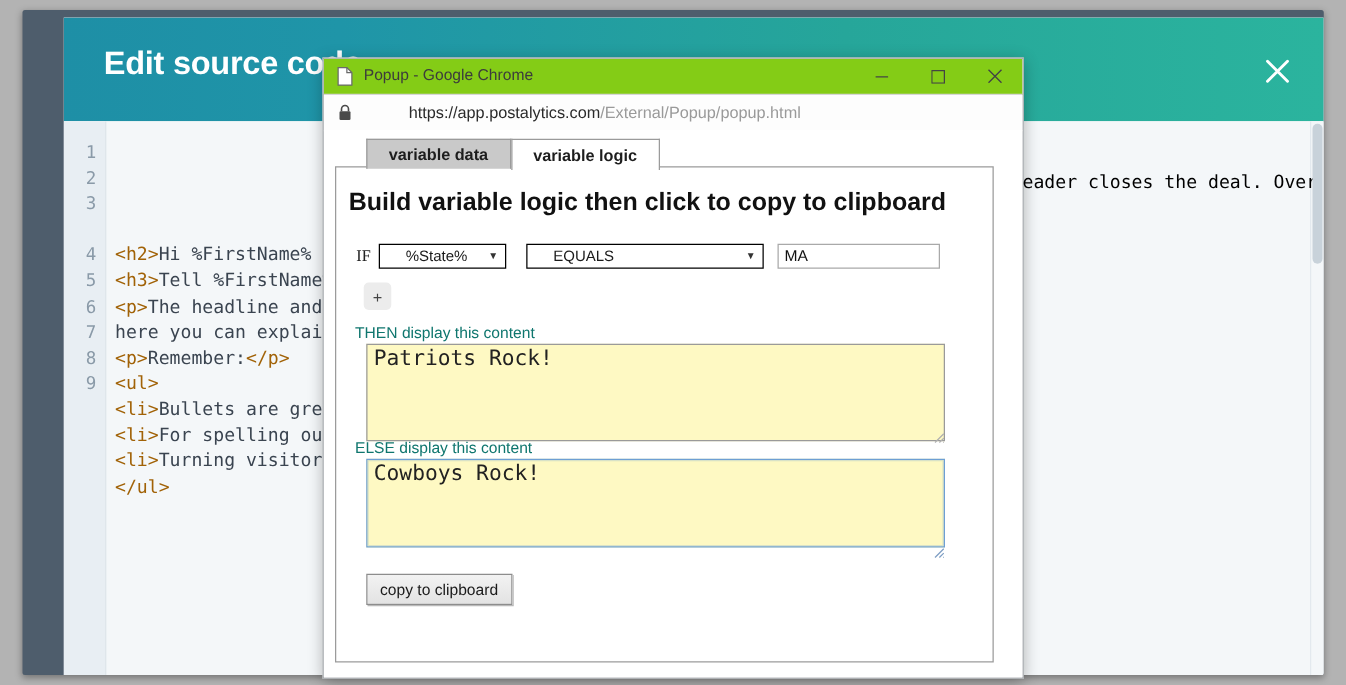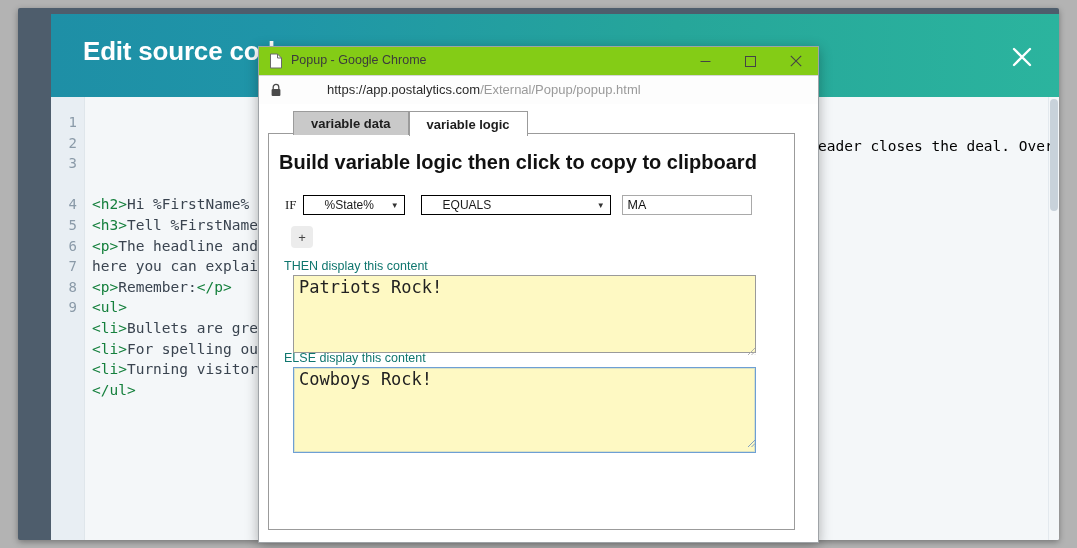--- a/index.html
+++ b/index.html
@@ -83,21 +83,21 @@
   #gutter .blank { visibility: hidden; }
   #code {
     position: absolute;
     left: 41px; top: 0;
     right: 14px;
     height: 100%;
     white-space: pre;
     color: #3a4450;
   }
   #code .ln { height: 20.6px; }
-  .tg { color: #15803d; }
+  .tg { color: #a16207; }
   #editor-scrollbar {
     position: absolute;
     right: 0; top: 0;
     width: 10px; height: 100%;
     background: #f4f7f9;
     border-left: 1px solid #e3e9ee;
   }
   #editor-scrollbar .thumb {
     position: absolute;
     left: 1px; top: 2px;
@@ -284,21 +284,21 @@
     color: #222;
     padding: 4px 5px;
     outline: none;
     line-height: 15px;
   }
   #then-ta {
     top: 141px; height: 78px;
     border: 1px solid #9a9a9a;
   }
   #else-ta {
-    top: 233px; height: 86px;
+    top: 233px; height: 71px;
     border: 1px solid #6d9fd4;
     box-shadow: 0 0 0 1px rgba(109,159,212,.25) inset;
   }
   .ta-grip {
     position: absolute;
     width: 11px; height: 11px;
     pointer-events: none;
   }
   #then-grip { left: 476px; top: 208px; }
   #else-grip { left: 476px; top: 300px; }
@@ -438,20 +438,21 @@
         </div>
 
         <div class="field-label" id="else-label">ELSE display this content</div>
         <textarea class="ta" id="else-ta" style="">Cowboys Rock!</textarea>
         <div class="ta-grip" id="else-grip">
           <svg width="11" height="11" viewBox="0 0 11 11" aria-hidden="true">
             <path d="M10 3 L3 10 M10 6.5 L6.5 10 M10 9.6 L9.6 10" stroke="#7f9fc4" stroke-width="1" fill="none"></path>
           </svg>
         </div>
 
+        <div id="copy-btn">copy to clipboard</div>
 
       </div>
     </div>
   </div>
 
   <div style="position:absolute; left:818px; top:138px; width:232px; height:20px; overflow:hidden;
               font-family:'DejaVu Sans Mono','Liberation Mono',monospace; font-size:14.5px; color:#000000;
               white-space:pre;">eader closes the deal. Over</div>
 
 </div>

